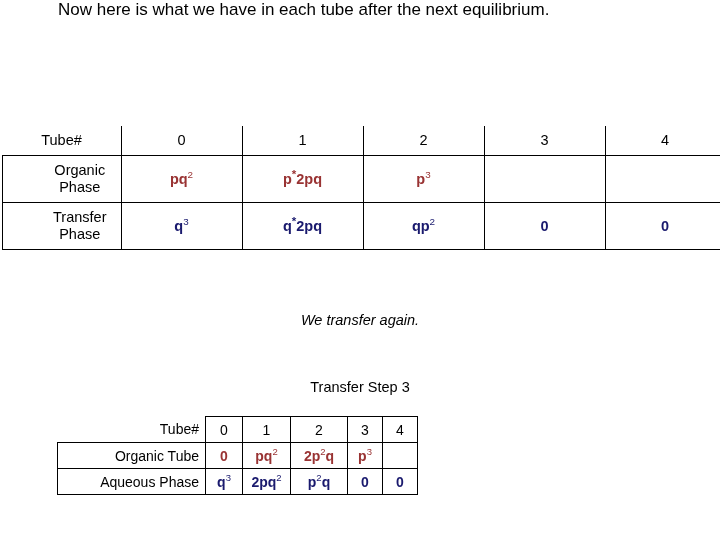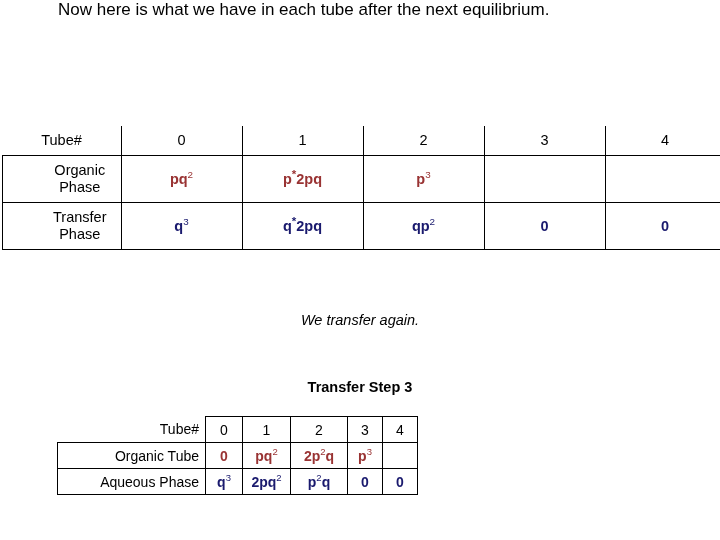--- a/index.html
+++ b/index.html
@@ -84,21 +84,21 @@
     font-size: 14.5px;
     font-style: italic;
   }
   .caption-step {
     position: absolute;
     left: 0;
     top: 379px;
     width: 720px;
     text-align: center;
     font-size: 14.5px;
-    font-weight: bold;
+    font-weight: normal;
   }
 
   
   .sum-table {
     position: absolute;
     left: 57px;
     top: 416px;
     border-collapse: collapse;
     table-layout: fixed;
     font-size: 14px;

